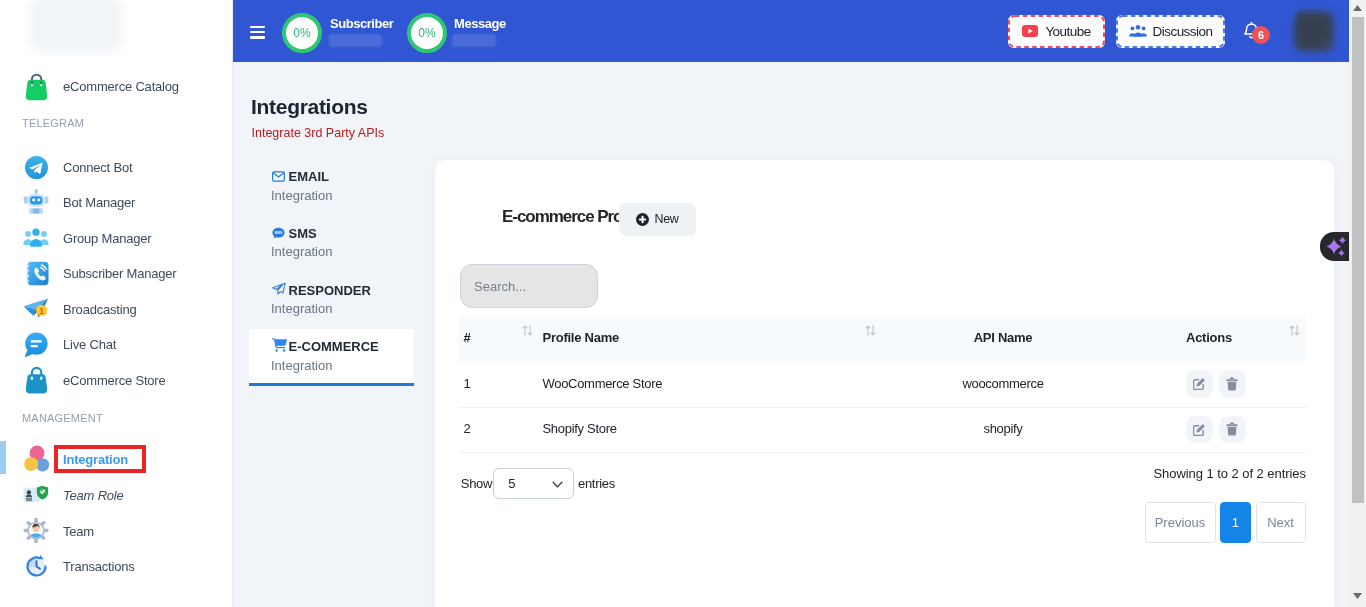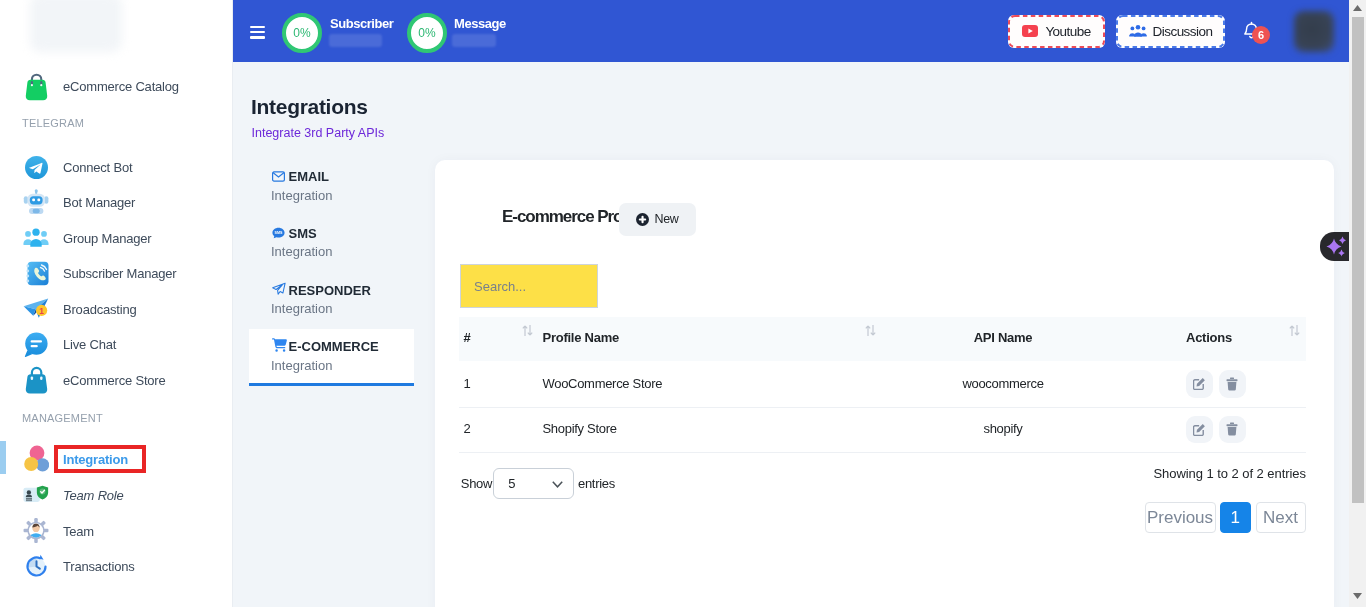--- a/index.html
+++ b/index.html
@@ -17,36 +17,36 @@
 .hbar { position:absolute; left:17px; width:15px; height:2.3px; background:#fff; border-radius:1px; }
 .ring { position:absolute; top:12.5px; width:40px; height:40px; border-radius:50%; border:4.5px solid #30c774; background:#fff; display:flex; align-items:center; justify-content:center; font-size:12px; color:#2db873; }
 .tb-lab { position:absolute; top:17px; color:#fff; font-size:13px; letter-spacing:-0.45px; font-weight:bold; line-height:13px; }
 .skel { position:absolute; top:34px; height:13px; background:rgba(255,255,255,0.13); border-radius:3px; filter:blur(1px); }
 .tb-btn { position:absolute; top:14.5px; height:33px; background:#fffdfd; border-radius:6px; display:flex; align-items:center; justify-content:center; font-size:13.5px; letter-spacing:-0.55px; color:#20242c; }
 #avatar { position:absolute; left:1061px; top:11px; width:40px; height:41px; border-radius:9px; background:radial-gradient(circle at 45% 45%, #333d4b 0%, #384355 60%, #3d4f82 100%); filter:blur(3px); }
 
 #content { position:absolute; left:234px; top:62px; width:1115px; height:545px; background:#f1f5f9; }
 
 #h1t { position:absolute; left:17px; top:32.5px; font-size:21px; letter-spacing:-0.3px; font-weight:bold; color:#1a2433; }
-#h1s { position:absolute; left:17.5px; top:64px; font-size:12.5px; color:#6d28d9; }
+#h1s { position:absolute; left:17.5px; top:64px; font-size:12.5px; color:#b91c1c; }
 
 .sn-item { position:absolute; left:15px; width:165px; height:56.8px; }
 .sn-item .lab { position:absolute; left:39.5px; top:10px; font-size:13px; font-weight:bold; color:#212b36; }
 .sn-item .sub { position:absolute; left:22px; top:28.5px; font-size:13px; color:#6a7585; }
 .sn-item .ic { position:absolute; left:22.5px; top:9px; width:14px; height:14px; }
 .sn-act { background:#fff; border-bottom:3px solid #1f7ae0; }
 
 #card { position:absolute; left:201px; top:98px; width:899px; height:460px; background:#fff; border-radius:10px; box-shadow:0 0 12px rgba(20,40,80,0.04); }
 
 .c { position:absolute; }
 .hcell { font-size:13px; letter-spacing:-0.25px; font-weight:bold; color:#212529; white-space:nowrap; }
 .cell { font-size:13px; letter-spacing:-0.3px; color:#212529; white-space:nowrap; }
 .rline { left:24px; width:847px; height:1px; background:#edf0f4; }
 .abtn { width:27px; height:27.5px; background:#f1f4f8; border-radius:9px; display:flex; align-items:center; justify-content:center; }
-.pbtn { top:342px; height:31px; background:#fff; border:1px solid #dfe3e8; border-radius:4px; display:flex; align-items:center; justify-content:center; font-size:17px; }
+.pbtn { top:342px; height:41px; background:#fff; border:1px solid #dfe3e8; border-radius:4px; display:flex; align-items:center; justify-content:center; font-size:13px; }
 #floatbtn { position:absolute; left:1320px; top:232px; width:29px; height:28.5px; background:#28282c; border-radius:14px 0 0 14px; z-index:6; }
 #scrollbar { position:absolute; left:1349px; top:0; width:17px; height:607px; background:#f1f1f1; z-index:7; }
 #sthumb { position:absolute; left:2.5px; top:17px; width:12.5px; height:486px; background:#c1c1c1; }
 </style>
 </head>
 <body>
 <div id="root">
   <div id="sidebar">
     <div class="logoblob"></div>
     <div class="m-item" style="top:71px;">
@@ -313,21 +313,21 @@
     </div>
     <div id="card">
       <div class="c" style="left:23px;top:47px;font-size:17px;letter-spacing:-1.05px;font-weight:bold;color:#212529;margin-left:44px;">E-commerce Profile</div>
       <div class="c" style="left:184px;top:43px;width:77px;height:32.5px;background:#eff2f5;border-radius:7px;display:flex;align-items:center;justify-content:center;font-size:12.5px;letter-spacing:-0.3px;color:#212529;">
         <svg width="13" height="13" viewBox="0 0 14 14" style="margin-right:5px;">
             <circle cx="7" cy="7" r="7" fill="#1c2430"></circle>
             <rect x="5.9" y="3" width="2.3" height="8" rx="1.1" fill="#fff"></rect>
             <rect x="3" y="5.9" width="8" height="2.3" rx="1.1" fill="#fff"></rect>
           </svg>New
       </div>
-      <div class="c" style="left:25px;top:104px;width:138px;height:44px;border:1px solid #cdd4dc;border-radius:0;background:#fde047;">
+      <div class="c" style="left:25px;top:104px;width:138px;height:44px;border:1px solid #cdd4dc;border-radius:12px;background:#e5e5e5;">
         <span style="position:absolute;left:13px;top:14px;font-size:13px;color:#78808c;">Search...</span>
       </div>
       <div class="c" style="left:24px;top:157px;width:847px;height:44px;background:#f7fafc;"></div>
       <div class="c hcell" style="left:28.5px;top:170px;">#</div>
       <svg class="c sorti" style="left:87px;top:164px;" width="11" height="13" viewBox="0 0 11 13">
           <path d="M3 12V2M3 2L0.8 4.4M3 2l2.2 2.4" stroke="#c3c9d2" stroke-width="1.2" fill="none"></path>
           <path d="M8 1v10m0 0l-2.2-2.4M8 11l2.2-2.4" stroke="#c3c9d2" stroke-width="1.2" fill="none"></path>
         </svg>
       <div class="c hcell" style="left:107.5px;top:170px;">Profile Name</div>
       <svg class="c sorti" style="left:430px;top:164px;" width="11" height="13" viewBox="0 0 11 13">

